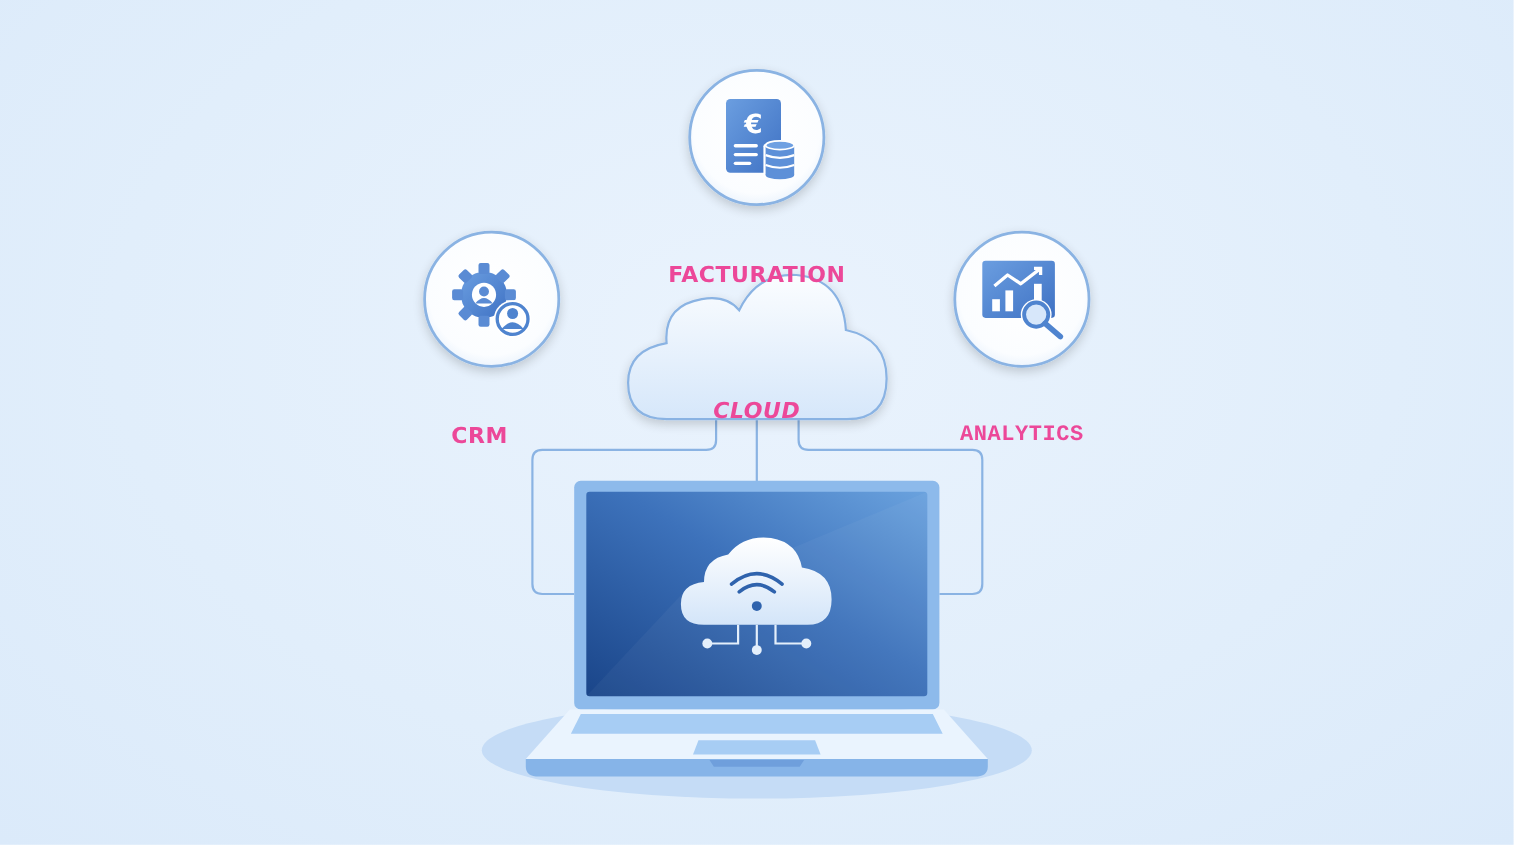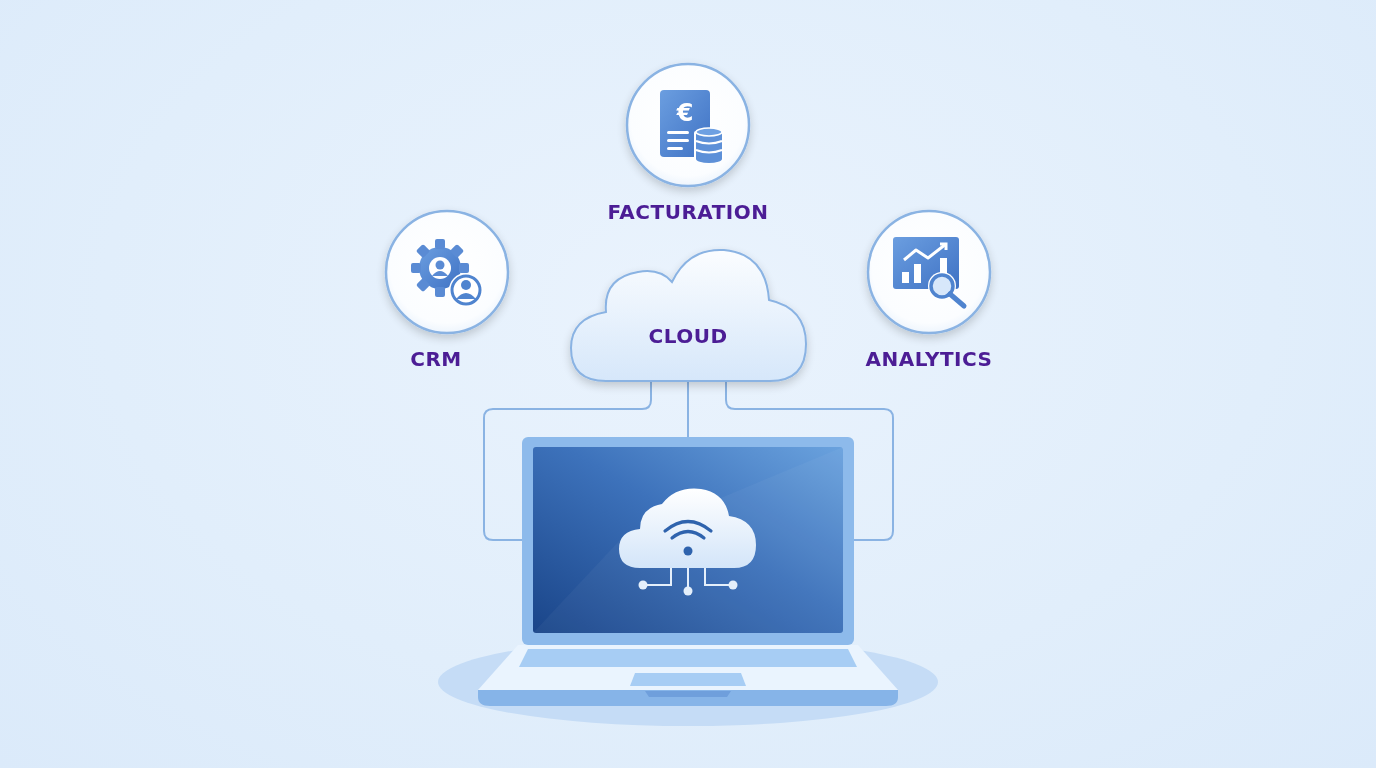--- a/index.html
+++ b/index.html
@@ -5,23 +5,23 @@
     html, body { margin: 0; padding: 0; }
     body {
       width: 1376px; height: 768px; overflow: hidden;
       background: radial-gradient(ellipse at 50% 40%, #eaf3fd 0%, #e1eefb 60%, #dbeafa 100%);
       font-family: "DejaVu Sans", sans-serif;
       position: relative;
     }
     .stage { position: absolute; left: 0; top: 0; width: 1376px; height: 768px; }
     .stage svg { position: absolute; left: 0; top: 0; }
     .label {
-      position: absolute; color: #4c1d95; font-weight: bold;
+      position: absolute; color: #ec4899; font-weight: bold;
       font-family: "DejaVu Sans", sans-serif; letter-spacing: 0.5px;
-      text-align: center; transform: translateX(-50%); white-space: nowrap;
+      text-align: center; transform: translateX(-50%); white-space: nowrap; margin-top: 37px;
     }
     .label.service { font-size: 20px; }
     .label.cloud { font-size: 20px; }
   </style>
 </head>
 <body>
 
 <div class="stage">
   <svg width="1376" height="768" viewBox="0 0 1376 768">
     <defs>
@@ -174,15 +174,15 @@
         <path d="M705 568 L705 585 L733 585"></path>
       </g>
       <circle cx="643" cy="585" r="4.5" fill="#e4effb"></circle>
       <circle cx="688" cy="591" r="4.5" fill="#e4effb"></circle>
       <circle cx="733" cy="585" r="4.5" fill="#e4effb"></circle>
     </g>
   </svg>
 
   <div class="label service" style="left:688px; top:200px;">FACTURATION</div>
   <div class="label service" style="left:436px; top:347px;">CRM</div>
-  <div class="label service" style="left:929px; top:347px;">ANALYTICS</div>
-  <div class="label cloud" style="left:688px; top:324px;">CLOUD</div>
+  <div class="label service" style="left:929px; top:347px;font-family:Liberation Mono, monospace;">ANALYTICS</div>
+  <div class="label cloud" style="left:688px; top:324px;font-style:italic;">CLOUD</div>
 </div>
 
 </body></html>

